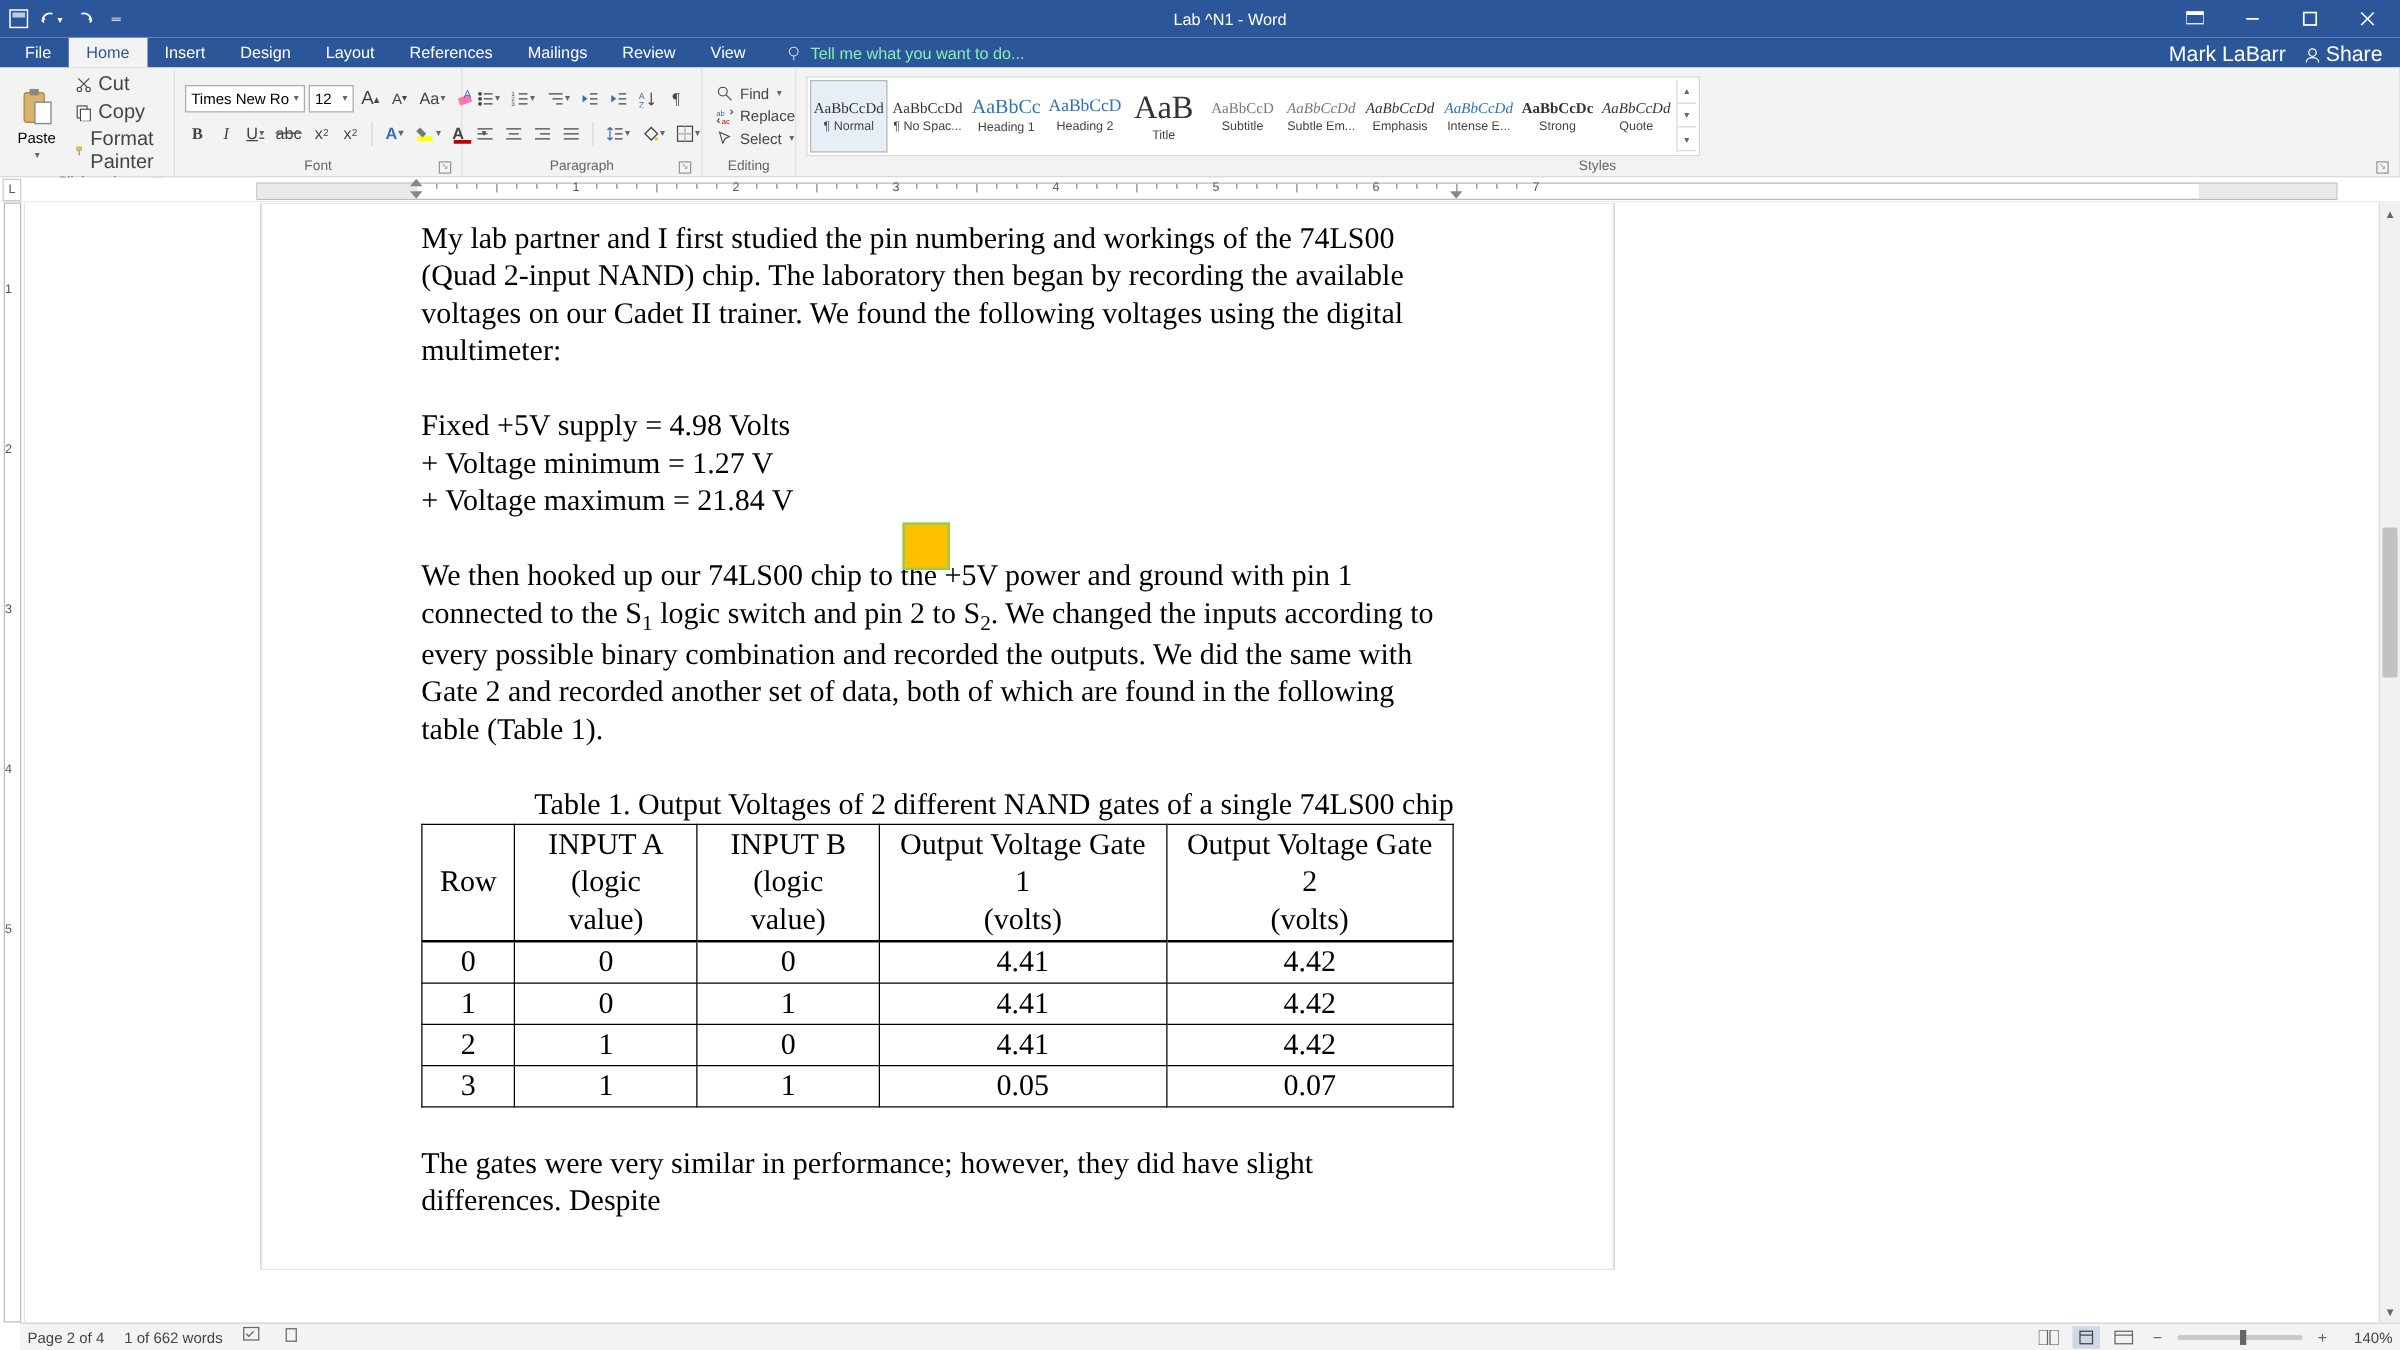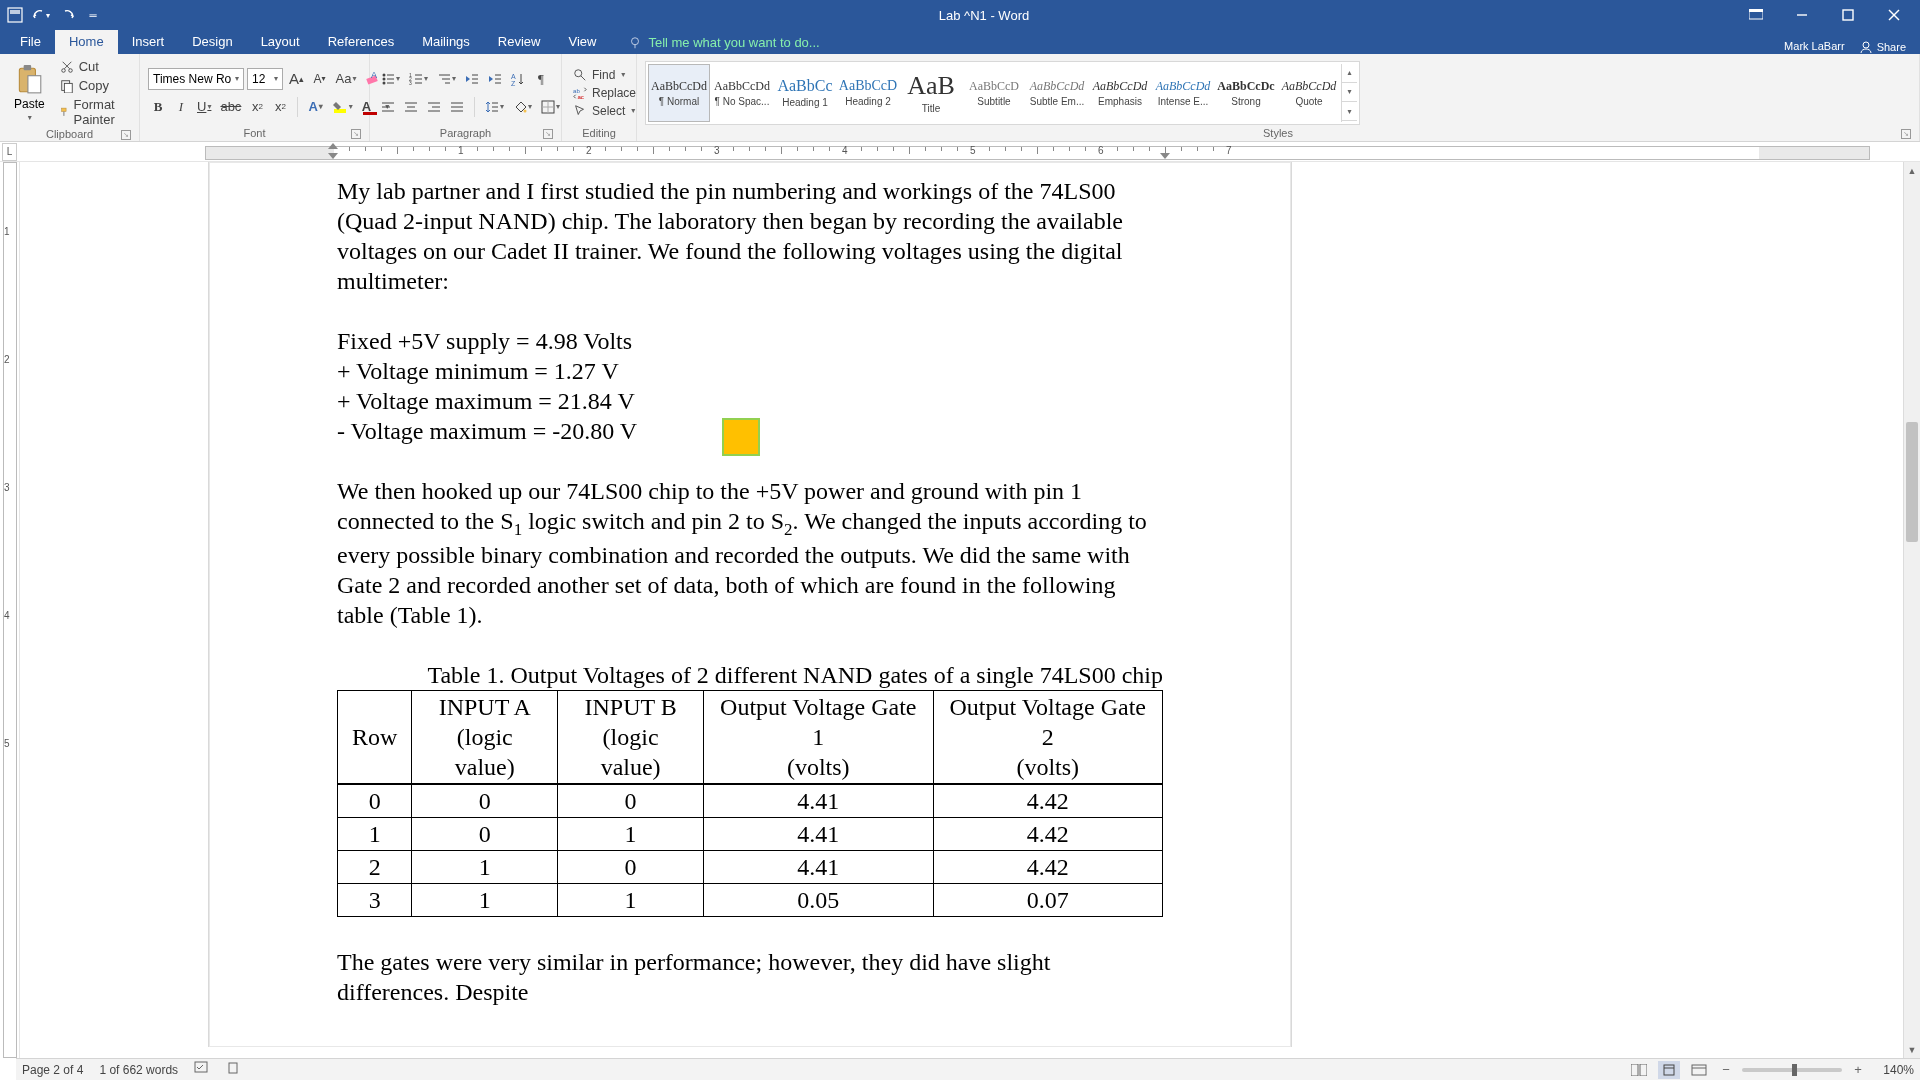--- a/index.html
+++ b/index.html
@@ -11,30 +11,30 @@
 .tb-icon { width: 18px; height: 18px; display: inline-flex; align-items: center; justify-content: center; }
 .tb-center { position: absolute; left: 50%; transform: translateX(-50%); font-size: 13px; padding-left: 48px; }
 .tb-right { margin-left: auto; display: flex; align-items: center; gap: 18px; padding-right: 12px; }
 .tb-right .win-btn { width: 28px; height: 28px; display: inline-flex; align-items: center; justify-content: center; cursor: pointer; }
 
 
 .tabs-row { background: #2b579a; height: 24px; display: flex; align-items: flex-end; color: #fff; padding-left: 6px; }
 .tab { padding: 4px 14px 5px 14px; font-size: 13px; cursor: pointer; }
 .tab.active { background: #f3f3f3; color: #2b579a; }
 .tell-me { margin-left: 10px; display: flex; align-items: center; gap: 6px; color: #86efac; font-size: 13px; padding: 4px 8px; }
-.share-area { margin-left: auto; display: flex; align-items: flex-start; gap: 14px; padding-right: 14px; color: #fff; font-size: 11px; }
+.share-area { margin-left: auto; display: flex; align-items: flex-start; gap: 14px; padding-right: 14px; color: #fff; font-size: 17px; }
 
 
 .ribbon { background: #f3f3f3; height: 88px; border-bottom: 1px solid #d4d4d4; display: flex; align-items: stretch; }
 .group { border-right: 1px solid #e1e1e1; padding: 4px 8px 0 8px; position: relative; display: flex; flex-direction: column; }
 .group-body { flex: 1; display: flex; align-items: center; gap: 6px; }
 .group-label { font-size: 11px; color: #666; text-align: center; padding-bottom: 2px; position: relative; }
 .group-label .launcher { position: absolute; right: 0; bottom: 2px; width: 10px; height: 10px; border: 1px solid #999; font-size: 7px; line-height: 8px; text-align: center; color: #999; }
 
-.clip-col { display: flex; flex-direction: column; gap: 2px; font-size: 13px; color: #444; }
+.clip-col { display: flex; flex-direction: column; gap: 2px; font-size: 16px; color: #444; }
 .clip-row { display: flex; align-items: center; gap: 5px; padding: 1px 3px; cursor: pointer; }
 .paste-btn { display: flex; flex-direction: column; align-items: center; gap: 2px; padding: 2px 6px; cursor: pointer; }
 .paste-icon { width: 28px; height: 30px; }
 
 .font-col { display: flex; flex-direction: column; gap: 6px; }
 .font-row { display: flex; align-items: center; gap: 3px; }
 .font-name { width: 96px; height: 22px; border: 1px solid #ababab; background: #fff; font-size: 12px; padding: 0 4px; display: flex; align-items: center; justify-content: space-between; }
 .font-size { width: 36px; height: 22px; border: 1px solid #ababab; background: #fff; font-size: 12px; padding: 0 4px; display: flex; align-items: center; justify-content: space-between; }
 .rbtn { min-width: 20px; height: 22px; display: inline-flex; align-items: center; justify-content: center; cursor: pointer; font-size: 13px; color: #444; padding: 0 3px; }
 .rbtn svg { display: block; }
@@ -551,21 +551,20 @@
       <div class="vruler-num" style="top: 576px;">5</div>
     </div>
   <div class="page-wrap">
     <div class="page">
       <div class="page-content">
         <p>My lab partner and I first studied the pin numbering and workings of the 74LS00 (Quad 2-input NAND) chip. The laboratory then began by recording the available voltages on our Cadet II trainer. We found the following voltages using the digital multimeter:</p>
         <p>&nbsp;</p>
         <p>Fixed +5V supply = 4.98 Volts</p>
         <p>+ Voltage minimum = 1.27 V</p>
         <p>+ Voltage maximum = 21.84 V</p>
-        <p>- Voltage maximum = -20.80 V</p>
         <p>&nbsp;</p>
         <p style="position:relative;">
           <span>We then hooked up our 74LS00 chip to the +5V power and ground with pin 1 connected to the S</span><span class="sub">1</span><span> logic switch and pin 2 to S</span><span class="sub">2</span><span>. We changed the inputs according to every possible binary combination and recorded the outputs. We did the same with Gate 2 and recorded another set of data, both of which are found in the following table (Table 1).</span>
         </p>
         <p>&nbsp;</p>
         <p class="caption">Table 1. Output Voltages of 2 different NAND gates of a single 74LS00 chip</p>
         <table class="table1">
           <tbody>
               <tr class="hdr">
             <td rowspan="1" style="vertical-align:middle;"><span>Row</span></td>

